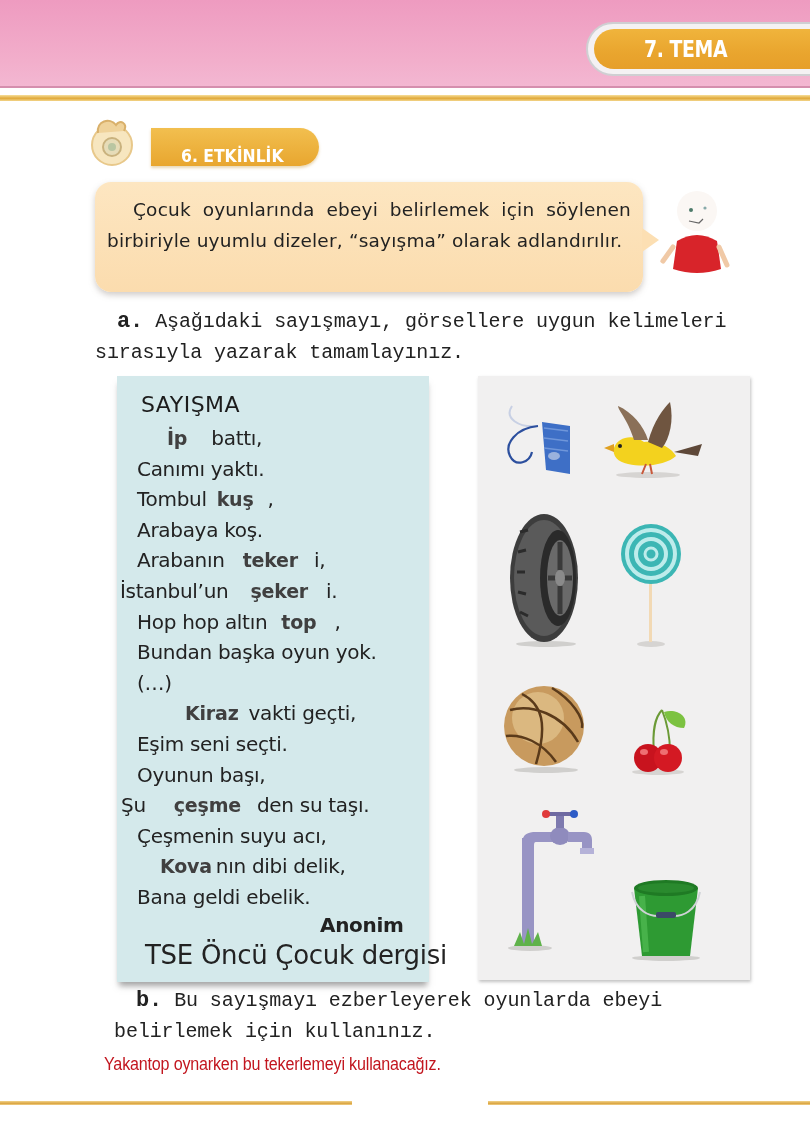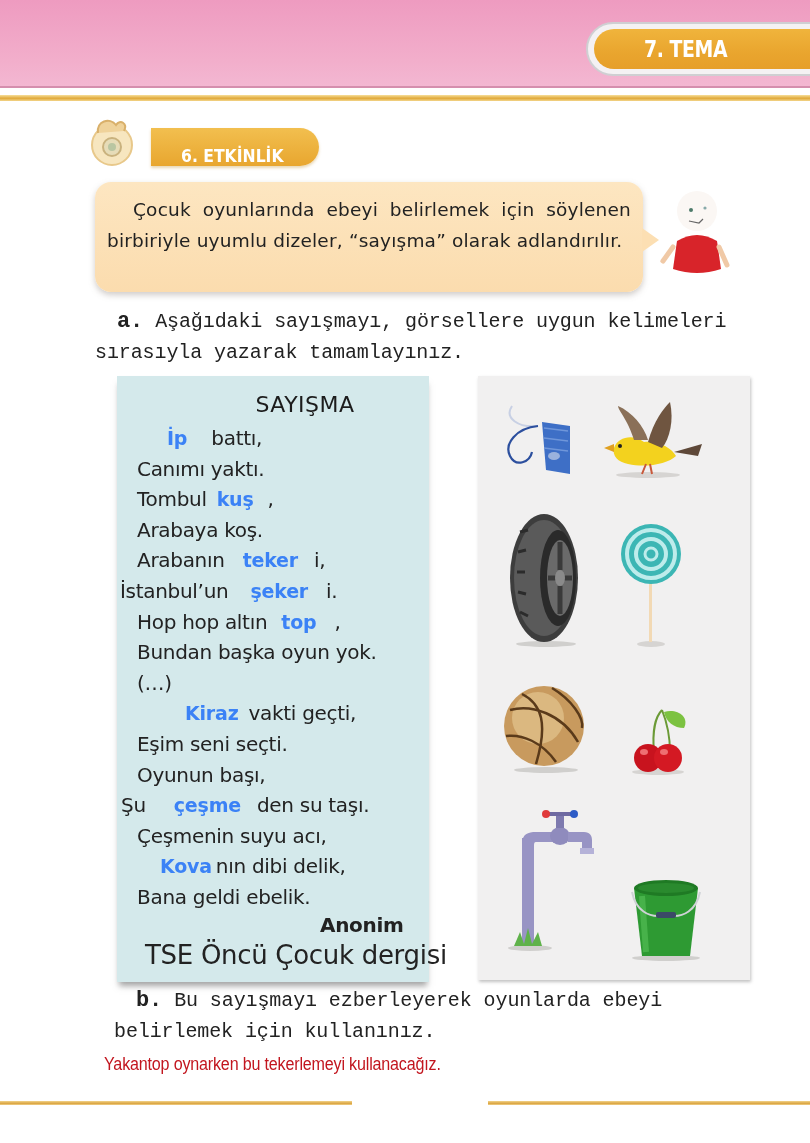--- a/index.html
+++ b/index.html
@@ -86,30 +86,30 @@
       transform: scaleX(0.92); transform-origin: left center; letter-spacing: -0.2px;
     }
 
     
     .poem-panel {
       position: absolute; left: 117px; top: 376px; width: 312px; height: 606px;
       background: #d4e9eb;
       box-shadow: 0 6px 6px -2px rgba(90,90,90,0.55);
     }
     .poem-title {
-      position: absolute; left: 0; top: 16px; width: 352px; text-align: center; padding-left: 24px;
+      position: absolute; left: 0; top: 16px; width: 352px; padding-left: 24px;
       font-size: 22px; letter-spacing: 0.5px; color: #1c1c1c;
     }
     .poem-line {
       position: absolute; left: 20px; height: 30px;
       font-size: 20px; line-height: 30px; color: #222; white-space: nowrap;
       font-family: "DejaVu Sans", sans-serif; letter-spacing: -0.3px;
     }
     .fill {
-      font-family: "DejaVu Sans", sans-serif; font-weight: bold; color: #3b82f6;
+      font-family: "DejaVu Sans", sans-serif; font-weight: bold; color: #404040;
       font-size: 19px; letter-spacing: -0.2px;
     }
 
     
     .pictures-panel {
       position: absolute; left: 478px; top: 376px; width: 272px; height: 604px;
       background: #f1f0f0;
       box-shadow: 1px 2px 3px rgba(120,120,120,0.45);
     }
     .pic { position: absolute; }

